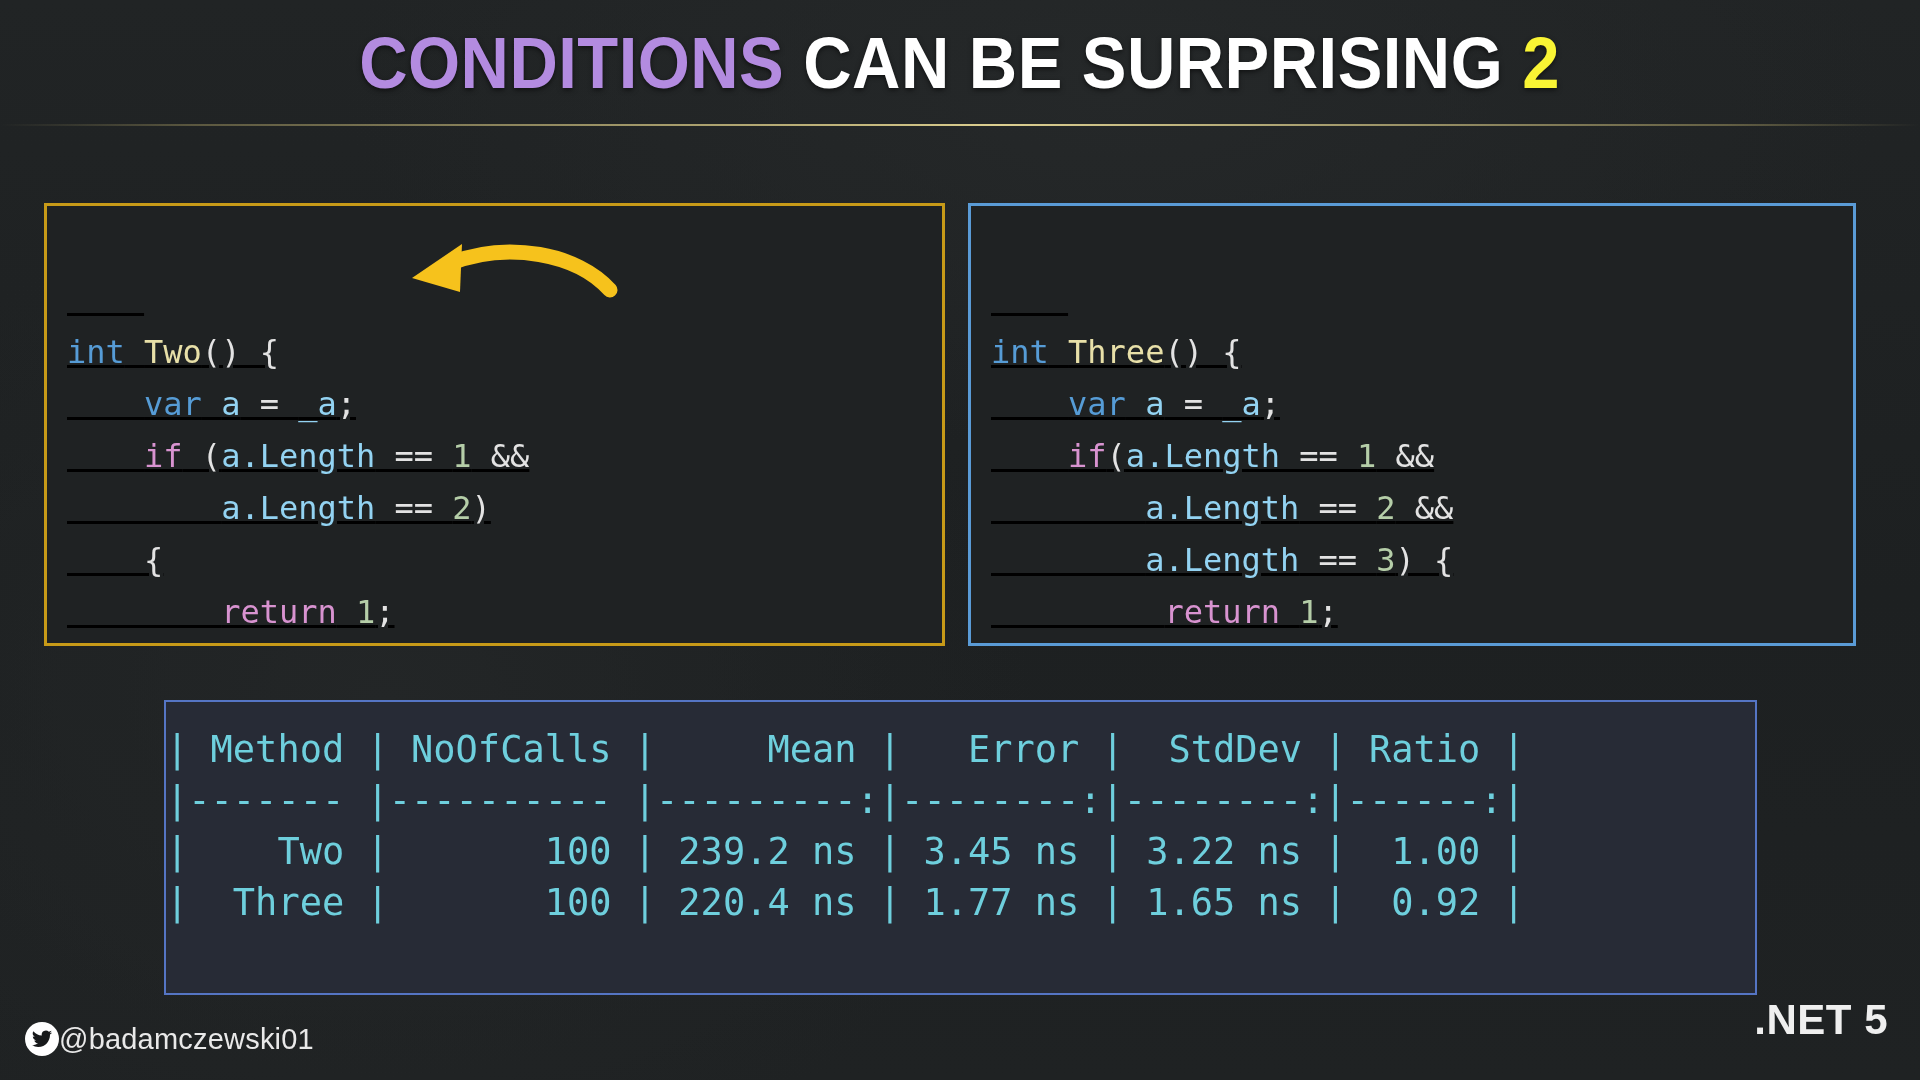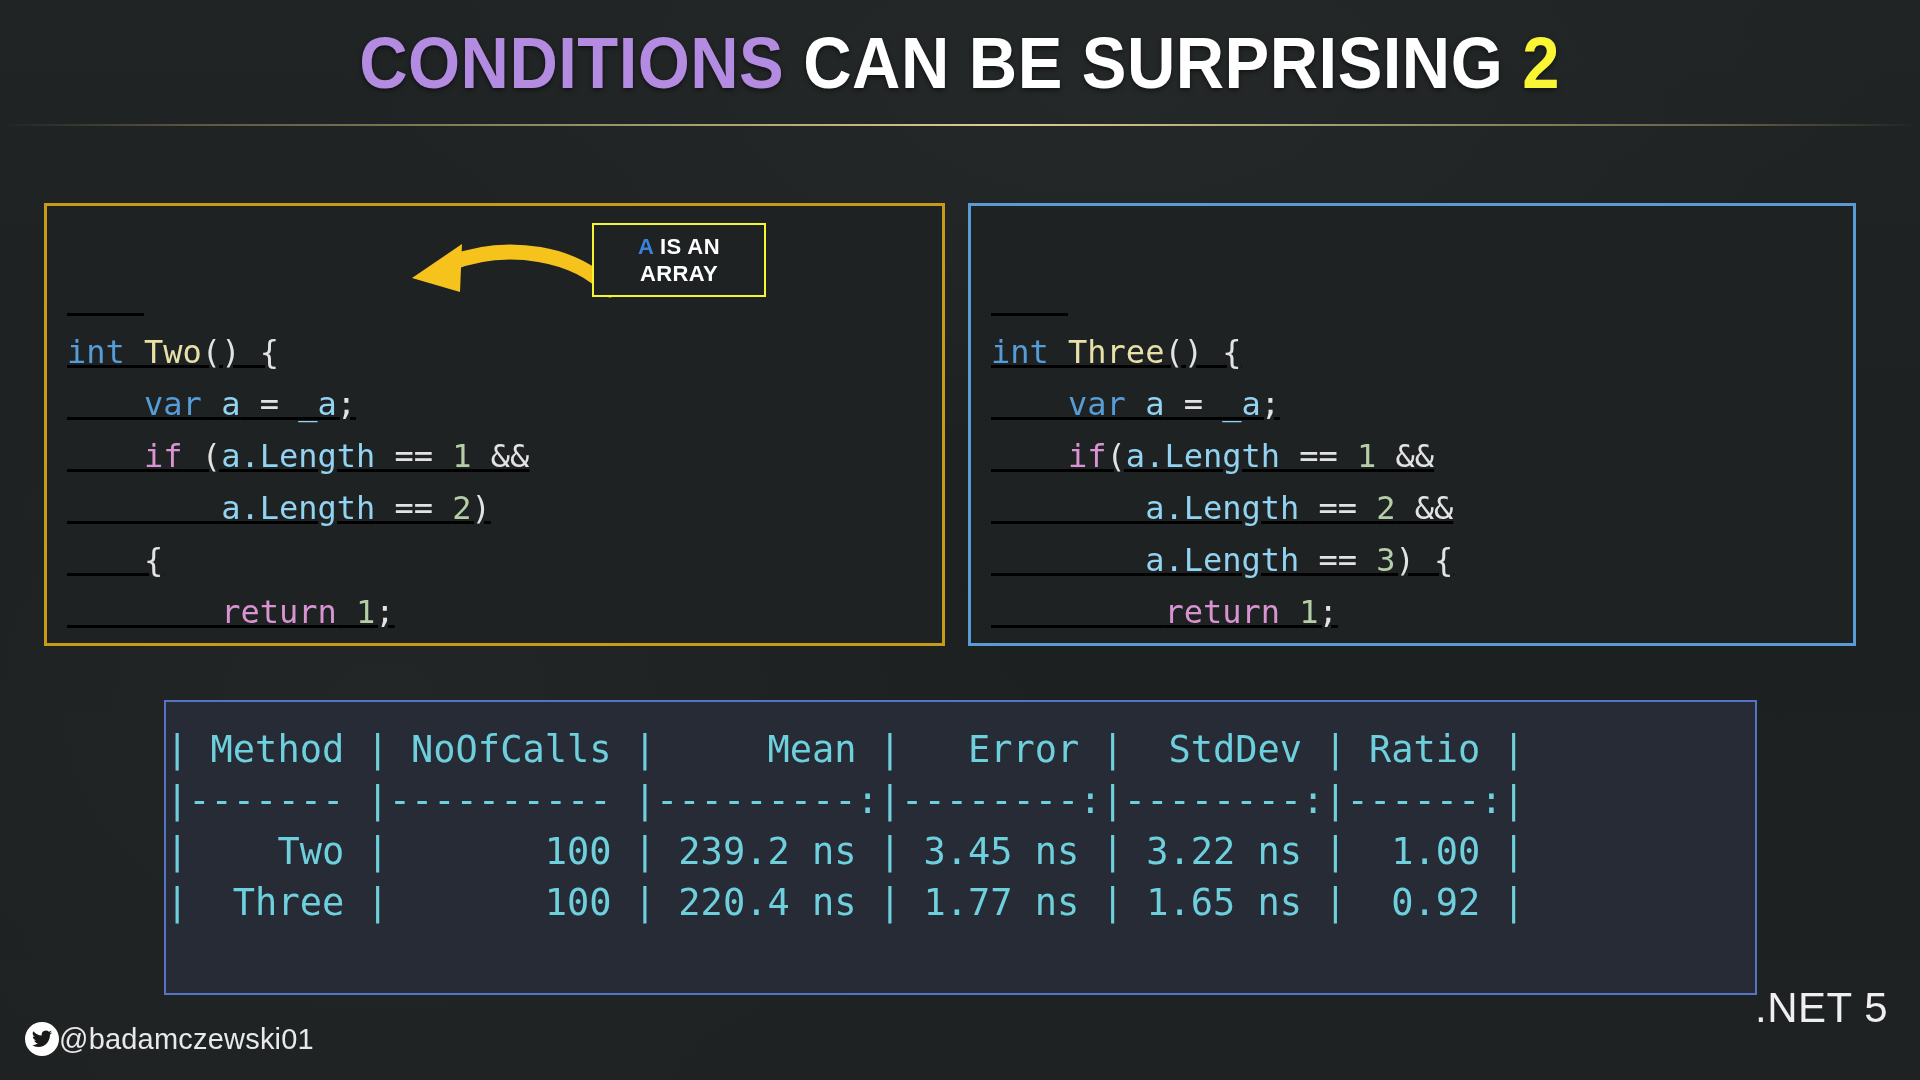--- a/index.html
+++ b/index.html
@@ -162,23 +162,23 @@
     flex: 0 0 auto;
   }
   #handle-text {
     color: #e9e9e9;
     font-size: 29px;
     letter-spacing: 0.2px;
   }
   #dotnet-badge {
     position: absolute;
     right: 32px;
-    bottom: 48px;
+    bottom: 36px;
     color: #efefef;
-    font-weight: normal;
+    font-weight: bold;
     font-size: 42px;
     letter-spacing: 0.5px;
   }
 </style>
 </head>
 <body>
 
 <div id="slide">
 
   <div id="title-bar">
@@ -192,24 +192,20 @@
 
   <div class="code-panel" id="panel-three">
     <div><div><span class="tk-kw">int</span><span class="tk-punct"> </span><span class="tk-fn">Three</span><span class="tk-punct">() {</span></div><div><span class="tk-punct">    </span><span class="tk-kw">var</span><span class="tk-punct"> </span><span class="tk-var">a</span><span class="tk-punct"> = </span><span class="tk-var">_a</span><span class="tk-punct">;</span></div><div><span class="tk-punct">    </span><span class="tk-ctl">if</span><span class="tk-punct">(</span><span class="tk-var">a.Length</span><span class="tk-punct"> == </span><span class="tk-num">1</span><span class="tk-punct"> &amp;&amp;</span></div><div><span class="tk-punct">        </span><span class="tk-var">a.Length</span><span class="tk-punct"> == </span><span class="tk-num">2</span><span class="tk-punct"> &amp;&amp;</span></div><div><span class="tk-punct">        </span><span class="tk-var">a.Length</span><span class="tk-punct"> == </span><span class="tk-num">3</span><span class="tk-punct">) {</span></div><div><span class="tk-punct">         </span><span class="tk-ctl">return</span><span class="tk-punct"> </span><span class="tk-num">1</span><span class="tk-punct">;</span></div><div><span class="tk-punct">    }</span></div></div>
   </div>
 
   <svg id="arrow-svg" viewBox="0 0 220 90">
     <path d="M212 60 C 180 24, 110 10, 50 34" fill="none" stroke="#f6c21c" stroke-width="15" stroke-linecap="round"></path>
     <path d="M14 48 L 64 14 L 62 62 Z" fill="#f6c21c"></path>
   </svg>
 
-  <div id="callout">
-    <div><span class="hl">A</span><span> IS AN</span></div>
-    <div>ARRAY</div>
-  </div>
 
   <div id="bench-panel">
     <pre id="bench-table">| Method | NoOfCalls |     Mean |   Error |  StdDev | Ratio |
 |------- |---------- |---------:|--------:|--------:|------:|
 |    Two |       100 | 239.2 ns | 3.45 ns | 3.22 ns |  1.00 |
 |  Three |       100 | 220.4 ns | 1.77 ns | 1.65 ns |  0.92 |</pre>
   </div>
 
   <div id="footer-handle">
     <span id="twitter-badge">

